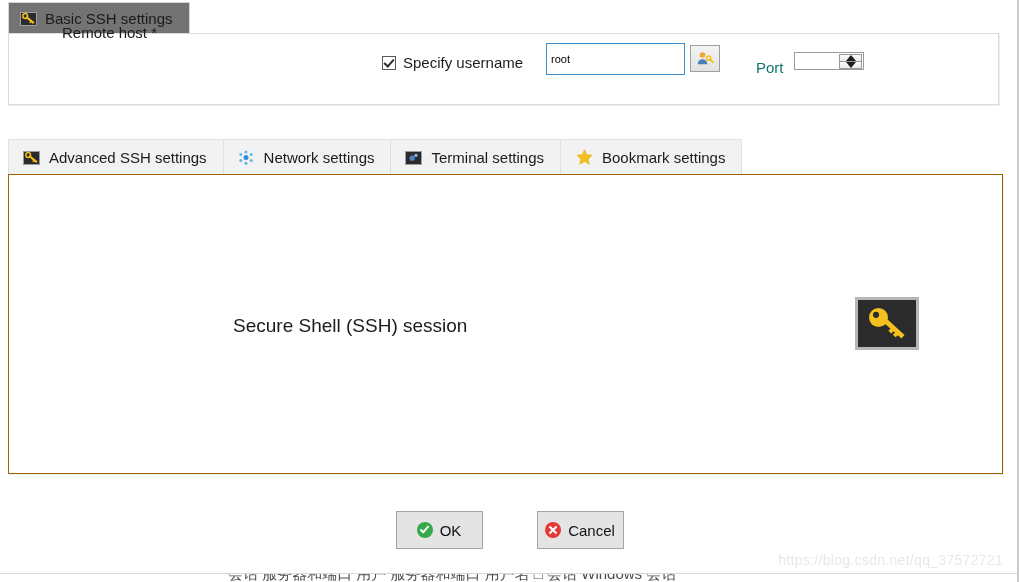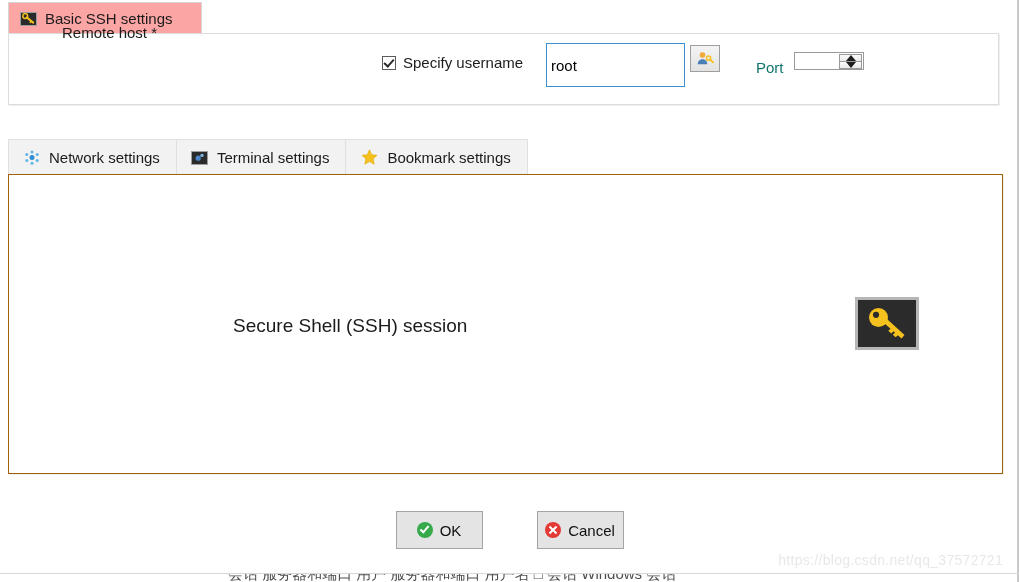--- a/index.html
+++ b/index.html
@@ -31,26 +31,26 @@
   #primary-tabstrip {
     position: absolute;
     left: 8px; top: 2px;
     width: 992px; height: 32px;
   }
   .primary-tab {
     position: absolute;
     left: 0; top: 0;
     height: 32px;
     box-sizing: border-box;
-    background: #fca5a5;
+    background: #737373;
     border: 1px solid #d6d6d6;
     border-bottom: none;
     display: flex;
     align-items: center;
-    padding: 0 28px 0 11px;
+    padding: 0 16px 0 11px;
     gap: 8px;
     white-space: nowrap;
   }
   .primary-tab .tab-label {
     font-size: 15px;
     color: #1b1b1b;
   }
 
   
   #basic-settings-group {
@@ -110,26 +110,26 @@
   }
   #specify-username-check .cb-label {
     font-size: 15px;
     color: #1b1b1b;
     white-space: nowrap;
   }
 
   #username-input {
     position: absolute;
     left: 546px; top: 43px;
-    width: 139px; height: 44px;
+    width: 139px; height: 32px;
     box-sizing: border-box;
     border: 1px solid #3f8fd0;
     background: #ffffff;
     font-family: "Liberation Sans", sans-serif;
-    font-size: 15px;
+    font-size: 11px;
     color: #000000;
     padding: 0 4px;
     outline: none;
   }
 
   #user-key-button {
     position: absolute;
     left: 690px; top: 45px;
     width: 30px; height: 27px;
     box-sizing: border-box;
@@ -397,20 +397,30 @@
         <span class="tri-up"></span>
       </div>
       <div class="spin-btn">
         <span class="tri-down"></span>
       </div>
     </div>
   </div>
 
   <div id="secondary-tabstrip">
 
+    <div class="sub-tab">
+      <span class="tile-icon">
+        <svg width="13" height="11" viewBox="0 0 13 11" aria-hidden="true">
+          <circle cx="3.2" cy="3.0" r="2.4" fill="none" stroke="#f5c11e" stroke-width="1.5"></circle>
+          <path d="M4.9 4.5 L11.2 9.6" stroke="#f5c11e" stroke-width="2" stroke-linecap="round"></path>
+          <path d="M9.3 8.1 L8.3 9.3" stroke="#f5c11e" stroke-width="1.6" stroke-linecap="round"></path>
+        </svg>
+      </span>
+      <span class="tab-label">Advanced SSH settings</span>
+    </div>
 
     <div class="sub-tab">
       <span style="width:17px;height:15px;display:flex;align-items:center;justify-content:center;flex:none;">
         <svg width="16" height="15" viewBox="0 0 16 15" aria-hidden="true">
           <circle cx="8" cy="7.5" r="2.5" fill="#2f8fd8"></circle>
           <circle cx="8" cy="1.9" r="1.5" fill="#5fb4e8"></circle>
           <circle cx="13.2" cy="4.6" r="1.5" fill="#5fb4e8"></circle>
           <circle cx="13.2" cy="10.6" r="1.5" fill="#5fb4e8"></circle>
           <circle cx="8" cy="13.2" r="1.5" fill="#5fb4e8"></circle>
           <circle cx="2.8" cy="10.6" r="1.5" fill="#5fb4e8"></circle>

